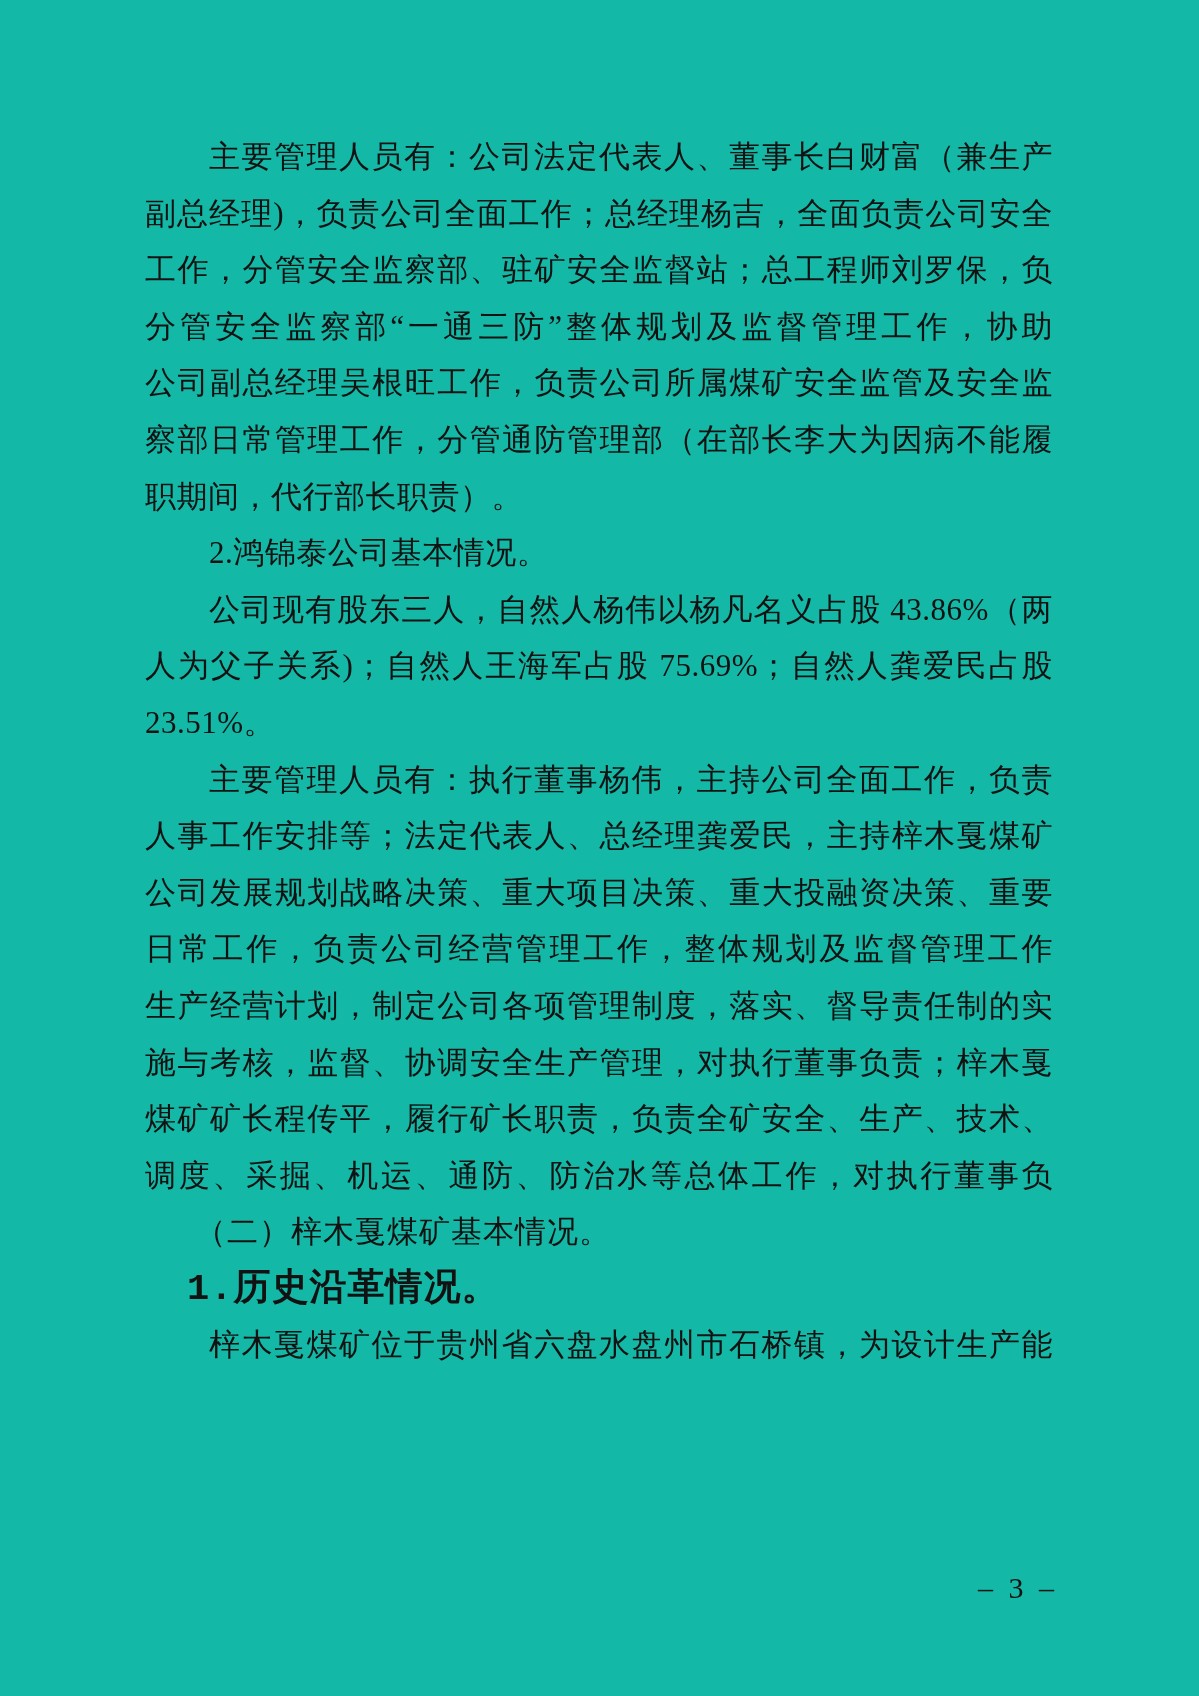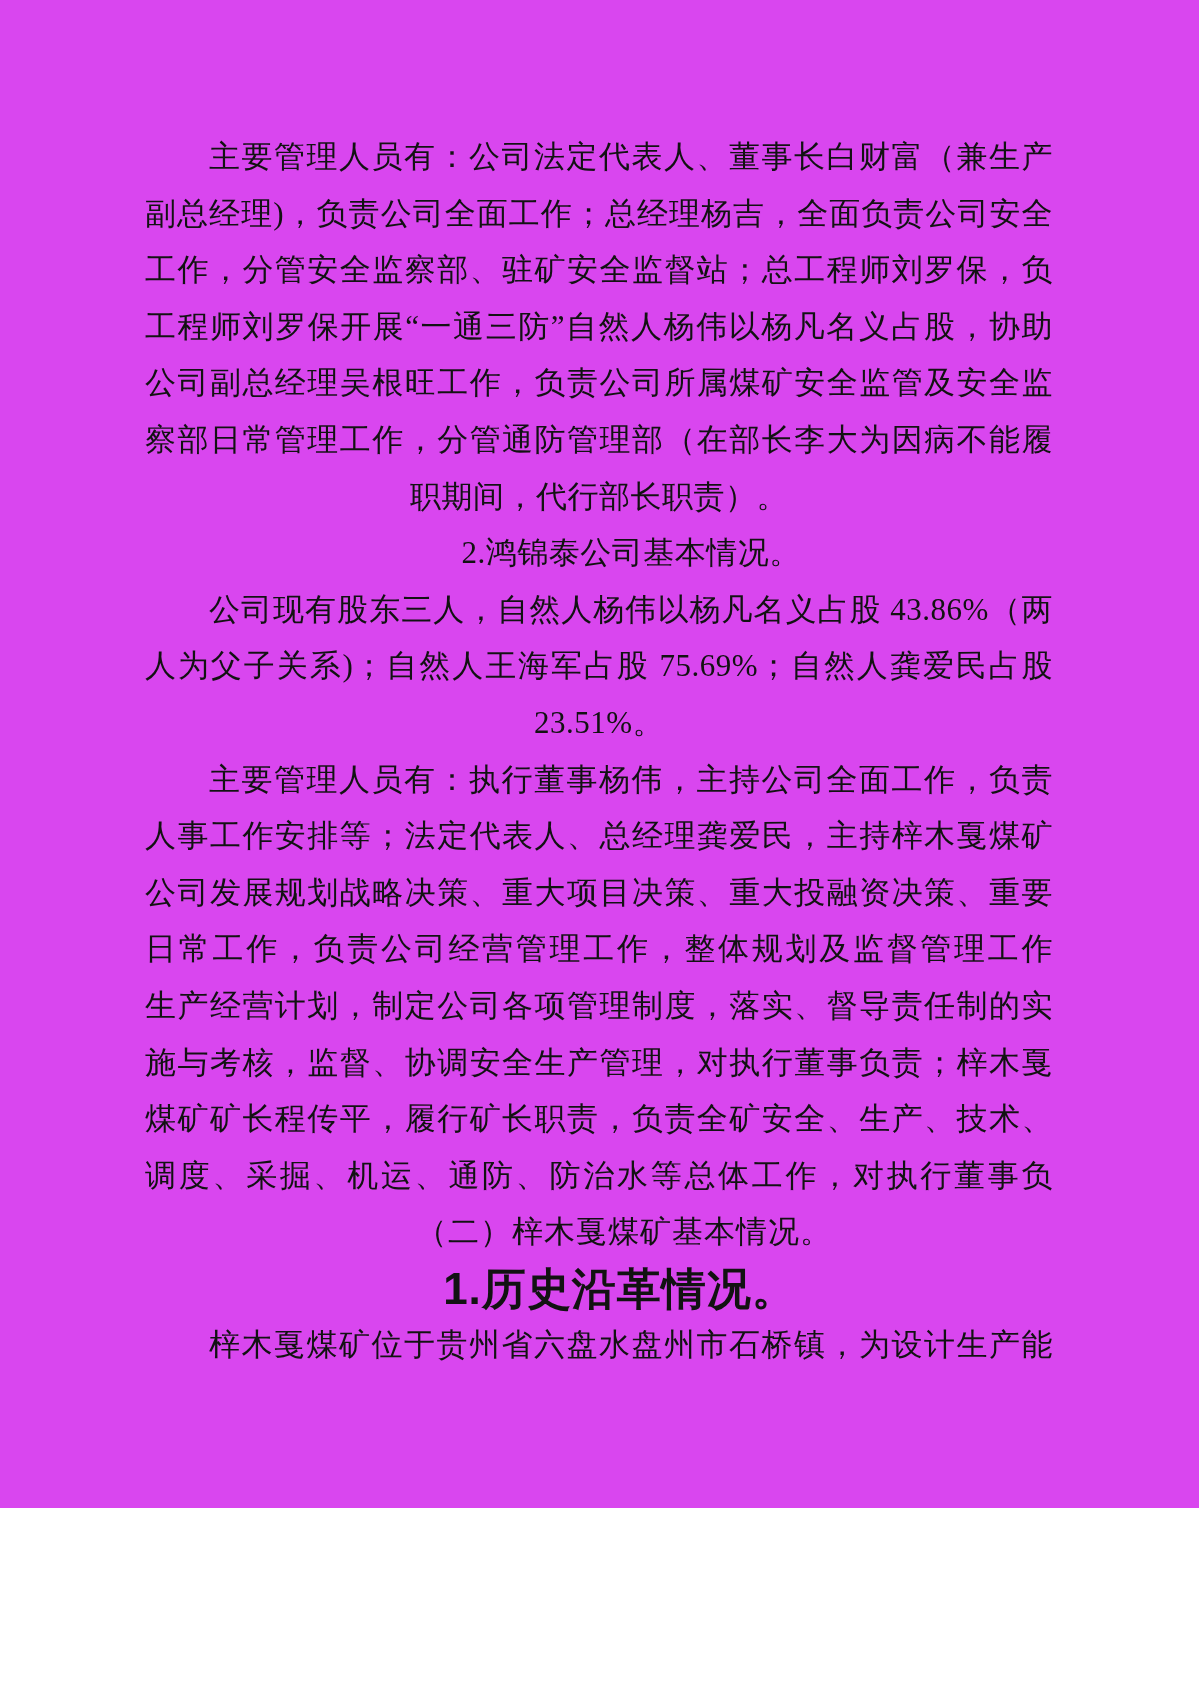--- a/index.html
+++ b/index.html
@@ -1,51 +1,51 @@
 <!DOCTYPE html>
 <html><head>
 <meta charset="utf-8">
 <style>
   * { margin: 0; padding: 0; box-sizing: border-box; }
   html, body { background: #ffffff; }
   .page {
     position: relative;
     width: 1199px;
-    height: 1508px;
-    background: #d946ef;
+    height: 1696px;
+    background: #14b8a6;
     overflow: hidden;
     color: #121212;
     font-family: "Liberation Serif", "DejaVu Serif", serif;
   }
   .text-block {
     position: absolute;
     left: 145px;
     top: 129px;
     width: 908px;
   }
   .line {
     height: 56.6px;
     line-height: 56.6px;
     font-size: 31px;
     overflow: hidden;
-    text-align: center;
+    text-align: left;
     letter-spacing: 0.5px;
   }
   .j {                       
     text-align: justify;
     text-align-last: justify;
   }
   .i  { text-indent: 64px; } 
   .i2 { text-indent: 50px; } 
   .i3 { text-indent: 42px; } 
   .kai { letter-spacing: 1px; }
   .hd {
     font-weight: 700;
-    font-family: Liberation Sans, sans-serif;
-    font-size: 44px;
+    font-family: Liberation Mono, monospace;
+    font-size: 37px;
     letter-spacing: 1px;
   }
   .page-number {
     position: absolute;
     top: 1568px;
     right: 141px;
     height: 40px;
     line-height: 40px;
     font-size: 30px;
     letter-spacing: 4px;
@@ -54,21 +54,21 @@
 </style>
 </head>
 <body>
 
 <div class="page">
 
   <div class="text-block">
     <div class="line j i">主要管理人员有：公司法定代表人、董事长白财富（兼生产</div>
     <div class="line j">副总经理)，负责公司全面工作；总经理杨吉，全面负责公司安全</div>
     <div class="line j">工作，分管安全监察部、驻矿安全监督站；总工程师刘罗保，负</div>
-    <div class="line j">工程师刘罗保开展“一通三防”自然人杨伟以杨凡名义占股，协助</div>
+    <div class="line j">分管安全监察部“一通三防”整体规划及监督管理工作，协助</div>
     <div class="line j">公司副总经理吴根旺工作，负责公司所属煤矿安全监管及安全监</div>
     <div class="line j">察部日常管理工作，分管通防管理部（在部长李大为因病不能履</div>
     <div class="line">职期间，代行部长职责）。</div>
     <div class="line i">2.鸿锦泰公司基本情况。</div>
     <div class="line j i">公司现有股东三人，自然人杨伟以杨凡名义占股 43.86%（两</div>
     <div class="line j">人为父子关系)；自然人王海军占股 75.69%；自然人龚爱民占股</div>
     <div class="line">23.51%。</div>
     <div class="line j i">主要管理人员有：执行董事杨伟，主持公司全面工作，负责</div>
     <div class="line j">人事工作安排等；法定代表人、总经理龚爱民，主持梓木戛煤矿</div>
     <div class="line j">公司发展规划战略决策、重大项目决策、重大投融资决策、重要</div>

